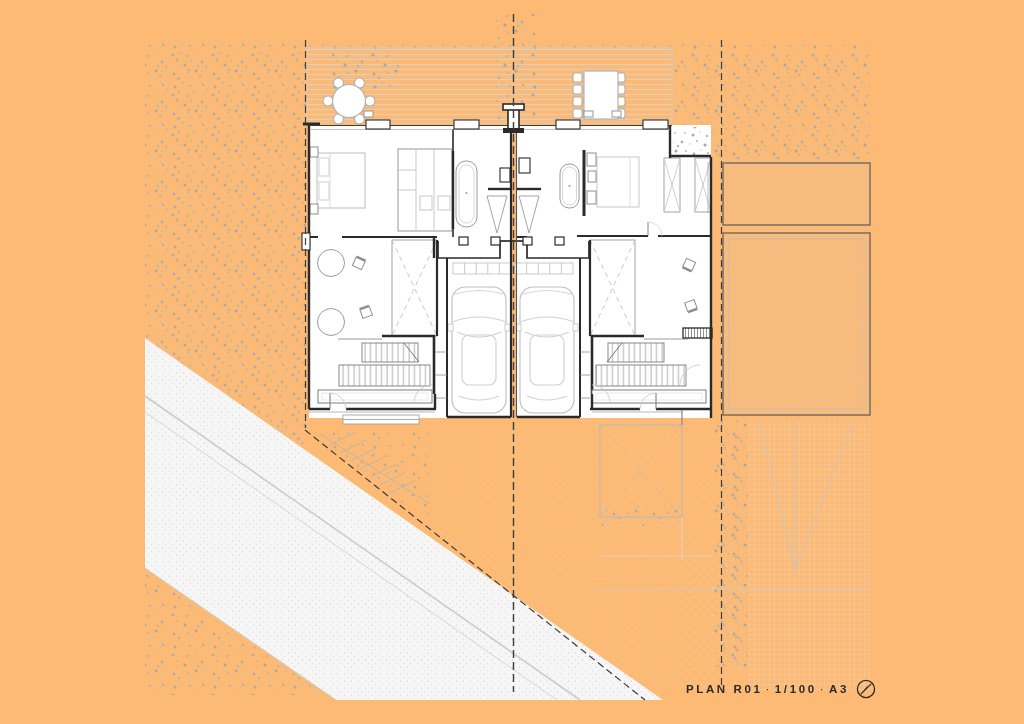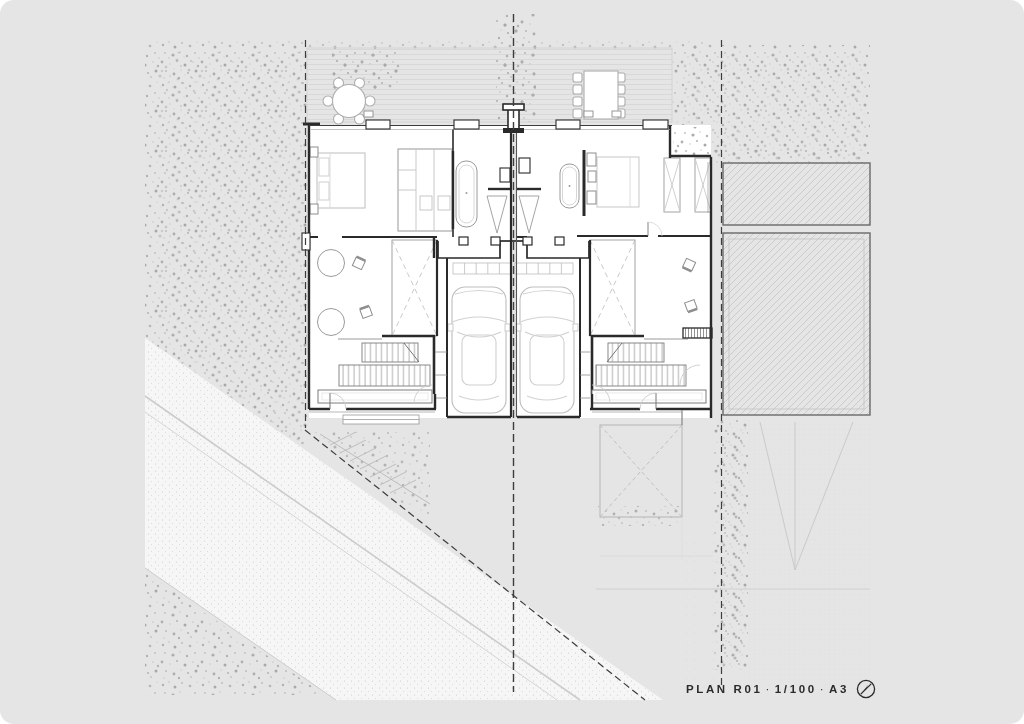--- a/index.html
+++ b/index.html
@@ -1,17 +1,17 @@
 <!DOCTYPE html>
 <html><head>
 <meta charset="utf-8">
 <style>
   html,body{margin:0;padding:0;background:#fff;width:1024px;height:724px;overflow:hidden;
     font-family:"Liberation Sans", sans-serif;}
-  #stage{position:relative;width:1024px;height:724px;background:#e5e5e5;border-radius:14px;}
+  #stage{position:relative;width:1024px;height:724px;background:#fdba74;}
   #drawing{position:absolute;left:0;top:0;}
   #titleblock{position:absolute;left:686px;top:679px;display:flex;align-items:center;gap:7px;}
   #titletext{font-size:11.5px;font-weight:700;letter-spacing:2.6px;color:#2b2b2b;white-space:nowrap;}
   #titletext .sep{margin:0 3px;font-weight:400;}
   .northwrap{display:flex;align-items:center;}
 </style>
 </head>
 <body>
 
 <div id="stage">

